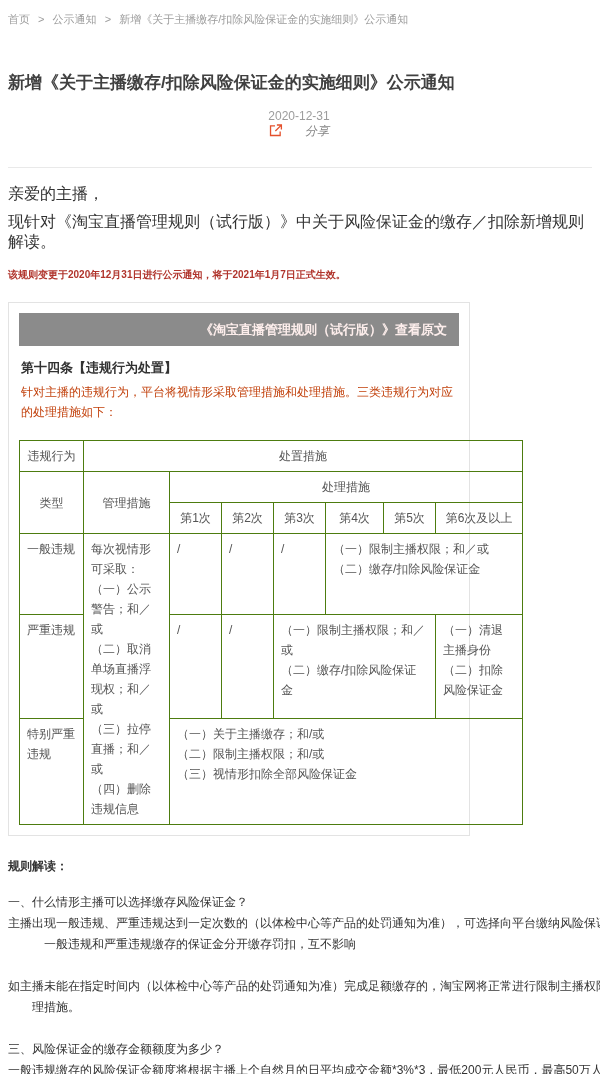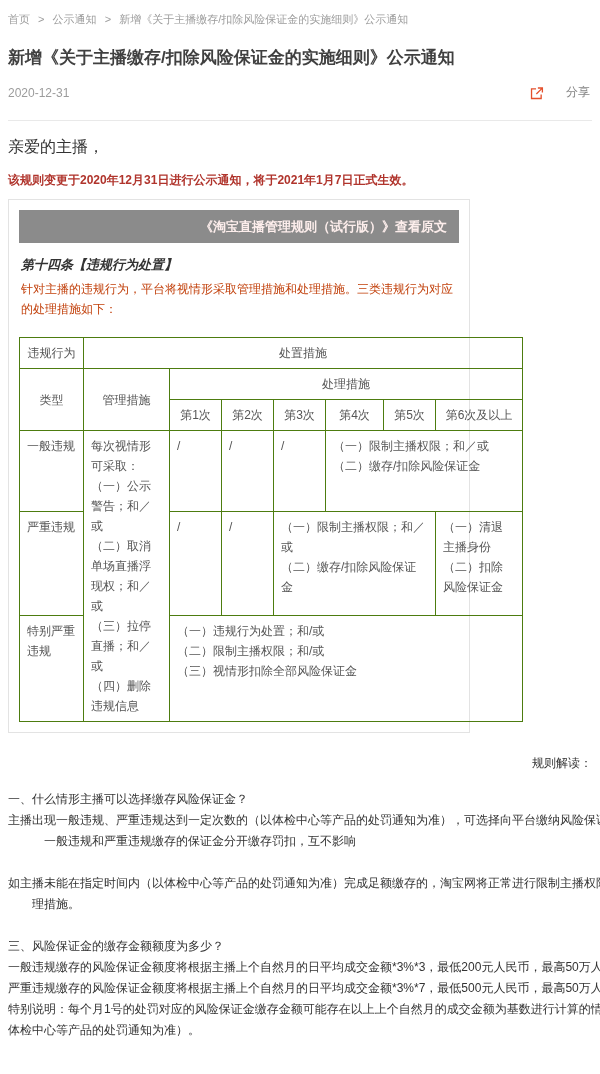--- a/index.html
+++ b/index.html
@@ -5,56 +5,56 @@
   html,body{margin:0;padding:0;background:#fff;}
   body{
     width:600px;
     font-family:"Liberation Sans","DejaVu Sans",sans-serif;
     color:#333;
     -webkit-font-smoothing:antialiased;
   }
   .page{padding:8px 8px 14px 8px;}
 
   
-  .breadcrumb{font-size:11px;color:#9c9c9c;margin:4px 0 19px 0;}
+  .breadcrumb{font-size:11px;color:#9c9c9c;margin:4px 0 44px 0;}
   .breadcrumb a{color:#9c9c9c;text-decoration:none;cursor:pointer;}
   .breadcrumb .sep{margin:0 5px;}
 
   
   .title{font-size:17px;font-weight:bold;color:#404040;margin:0 0 14px 0;line-height:24px;}
   .meta{display:flex;justify-content:space-between;align-items:center;
-        font-size:12px;color:#9c9c9c;padding:0 2px 19px 0;border-bottom:1px solid #e9e9e9;margin-bottom:16px;}
-  .share{display:inline-flex;align-items:center;gap:22px;color:#848484;cursor:pointer;}
+        font-size:12px;color:#9c9c9c;padding:0 2px 27px 0;border-bottom:1px solid #e9e9e9;margin-bottom:16px;flex-direction:column;}
+  .share{display:inline-flex;align-items:flex-start;gap:22px;color:#848484;cursor:pointer;font-style:italic;}
   .share svg{display:block;}
 
   
   .para{font-size:16px;line-height:20px;margin:0 0 8px 0;color:#333;}
   .para.gap{margin-bottom:10px;}
-  .notice{font-size:12px;font-weight:bold;color:#b0342c;margin:14px 0 10px 0;line-height:18px;}
+  .notice{font-size:10px;font-weight:bold;color:#b0342c;margin:14px 0 18px 0;line-height:18px;}
 
   
   .rule-box{box-sizing:border-box;width:462px;border:1px solid #e3e3e3;padding:10px;margin:0 0 20px 0;}
   .band{background:#8b8b8b;color:#fdeeec;font-size:13px;font-weight:bold;
         text-align:right;padding:8px 12px;line-height:17px;cursor:pointer;}
-  .art-title{font-size:13px;font-weight:bold;color:#333;margin:12px 0 4px 2px;line-height:20px;font-style:italic;}
+  .art-title{font-size:13px;font-weight:bold;color:#333;margin:12px 0 4px 2px;line-height:20px;}
   .art-desc{font-size:12px;color:#c2410c;line-height:20px;margin:0 0 18px 2px;}
 
   
   table.vio{width:100%;border-collapse:collapse;table-layout:fixed;font-size:12px;color:#555;}
   table.vio td{border:1px solid #4d7c0f;padding:5px 7px;line-height:20px;vertical-align:top;
                overflow:hidden;word-break:break-all;}
   table.vio tr.hdr td{text-align:center;vertical-align:middle;color:#555;}
   table.vio td.pre{white-space:pre-line;}
   table.vio tr.rowD{height:70px;margin-left:44px;}
   table.vio tr.rowE{height:84px;}
   table.vio tr.rowF{height:92px;}
 
   
   .exp{margin-top:20px;font-size:12px;color:#333;}
-  .exp-heading{font-weight:normal;line-height:20px;text-align:right;}
+  .exp-heading{font-weight:bold;line-height:20px;}
   .exp-block{margin:16px 0 21px 0;}
   .exp-block:last-child{margin-bottom:0;}
   .exp-line{line-height:21px;white-space:pre;}
 </style>
 </head>
 <body>
 
 <div class="page">
 
   <div class="breadcrumb">
@@ -71,20 +71,21 @@
     <span>2020-12-31</span>
     <span class="share">
       <svg width="14" height="14" viewBox="0 0 1024 1024" aria-hidden="true">
         <path fill="#e4502c" d="M768 622v242H160V256h282v-96H64v800h800V622zM576 96v96h214L432 550l68 68 358-358v214h96V96z"></path>
       </svg>
       <span>分享</span>
     </span>
   </div>
 
   <div class="para">亲爱的主播，</div>
+  <div class="para gap">现针对《淘宝直播管理规则（试行版）》中关于风险保证金的缴存／扣除新增规则解读。</div>
   <div class="notice">该规则变更于2020年12月31日进行公示通知，将于2021年1月7日正式生效。</div>
 
   <div class="rule-box">
     <div class="band">《淘宝直播管理规则（试行版）》查看原文</div>
     <div class="art-title">第十四条【违规行为处置】</div>
     <div class="art-desc">针对主播的违规行为，平台将视情形采取管理措施和处理措施。三类违规行为对应的处理措施如下：</div>
 
     <table class="vio">
       <colgroup>
         <col style="width:64px">
@@ -134,21 +135,21 @@
         <td colspan="3" class="pre">（一）限制主播权限；和／
 或
 （二）缴存/扣除风险保证金</td>
         <td class="pre">（一）清退
 主播身份
 （二）扣除
 风险保证金</td>
       </tr>
       <tr class="rowF">
         <td>特别严重违规</td>
-        <td colspan="6" class="pre">（一）违规行为处置；和/或
+        <td colspan="6" class="pre">（一）关于主播缴存；和/或
 （二）限制主播权限；和/或
 （三）视情形扣除全部风险保证金</td>
       </tr>
     </tbody>
       </table>
   </div>
 
   <div class="exp">
     <div class="exp-heading">规则解读：</div>
 

